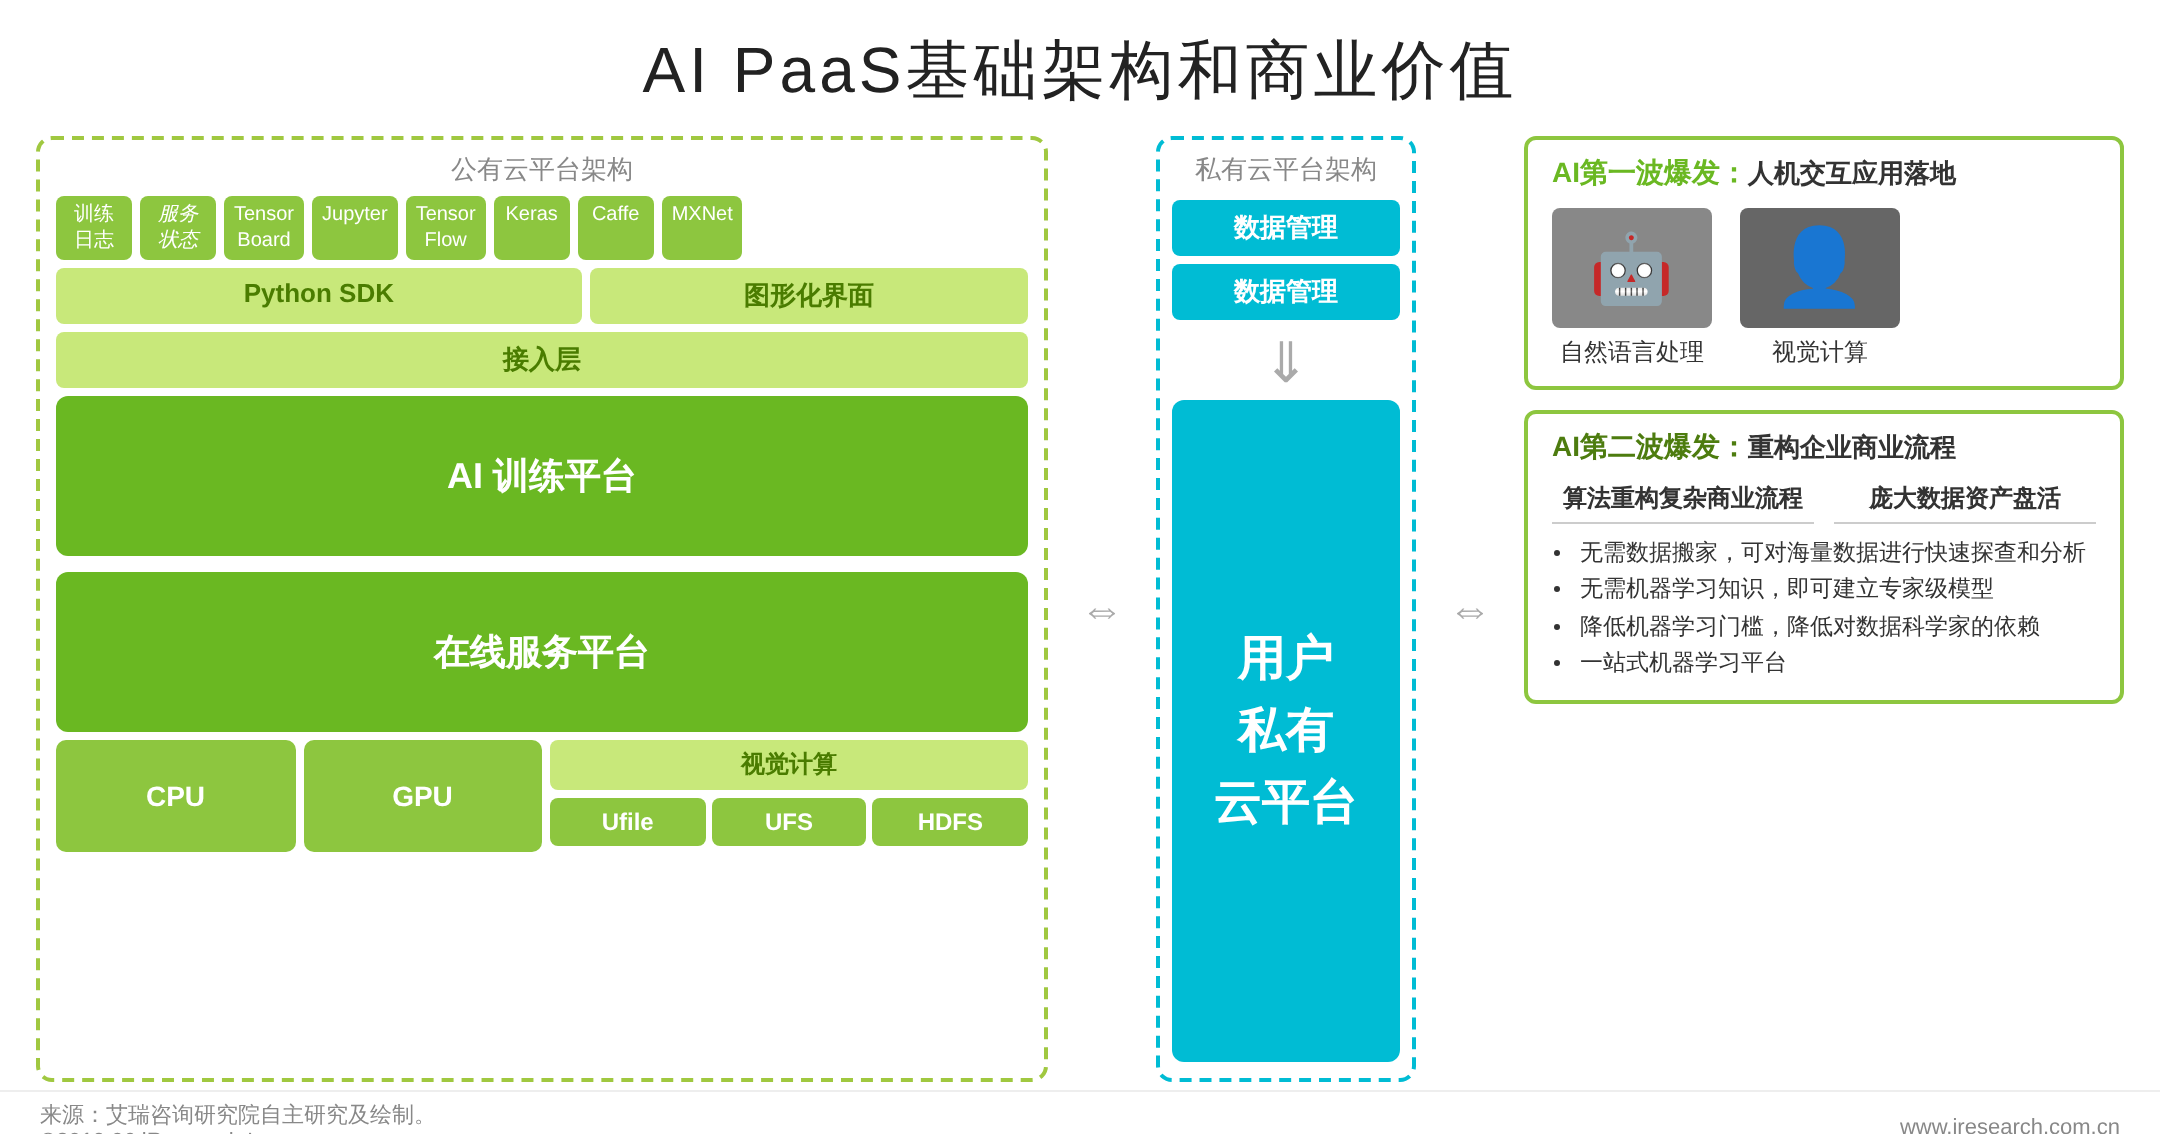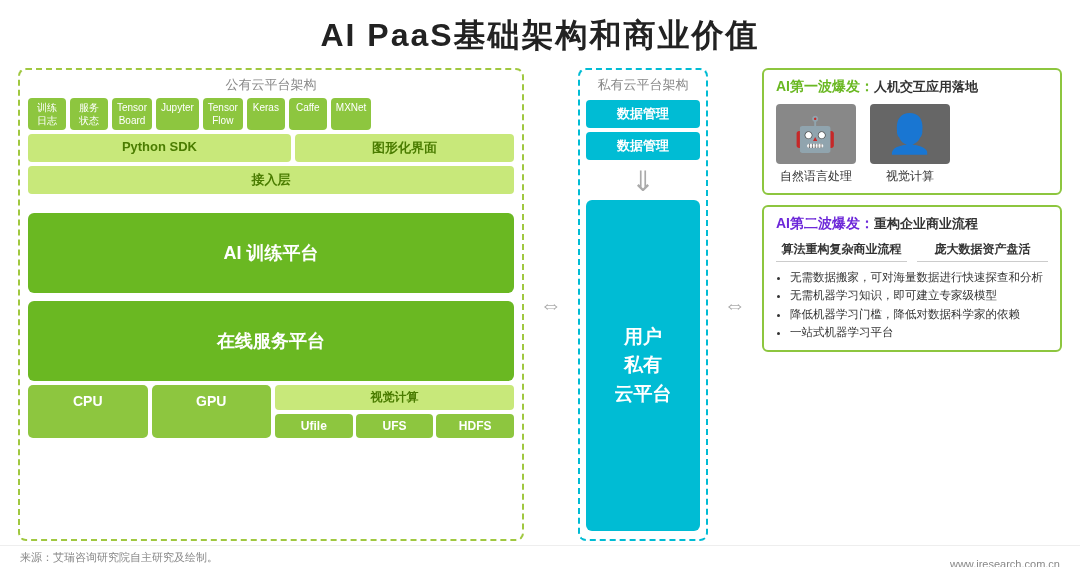--- a/index.html
+++ b/index.html
@@ -8,21 +8,21 @@
       font-family: "Microsoft YaHei", "PingFang SC", "SimHei", sans-serif;
       width: 1080px;
       height: 567px;
       overflow: hidden;
       position: relative;
     }
 
     .main-title {
       text-align: center;
       font-size: 32px;
-      font-weight: bold;
+      font-weight: normal;
       color: #222;
       padding: 14px 0 10px 0;
       letter-spacing: 2px;
     }
 
     .content-area {
       display: flex;
       flex-direction: row;
       padding: 0 18px;
       gap: 14px;
@@ -86,21 +86,21 @@
 
     
     .access-layer {
       background: #c8e87a;
       border-radius: 4px;
       text-align: center;
       font-size: 13px;
       font-weight: bold;
       color: #4a7c00;
       padding: 5px 0;
-      margin-bottom: 19px;
+      margin-bottom: 4px;
     }
 
     
     .platforms-row {
       display: flex;
       flex-direction: column;
       gap: 8px;
       margin-bottom: 4px;
     }
 
@@ -125,21 +125,21 @@
       gap: 4px;
     }
 
     .hw-box {
       background: #8dc63f;
       color: #fff;
       font-size: 14px;
       font-weight: bold;
       text-align: center;
       border-radius: 5px;
-      padding: 8px 0;
+      padding: 20px 0;
       flex: 1;
     }
 
     .storage-section {
       flex: 2;
       display: flex;
       flex-direction: column;
       gap: 4px;
     }
 
@@ -209,21 +209,21 @@
       text-align: center;
       font-size: 28px;
       color: #aaa;
       margin-bottom: 4px;
       line-height: 1;
     }
 
     .user-cloud-box {
       background: #00bcd4;
       color: #fff;
-      font-size: 19px;
+      font-size: 24px;
       font-weight: bold;
       text-align: center;
       border-radius: 6px;
       flex: 1;
       display: flex;
       align-items: center;
       justify-content: center;
       line-height: 1.5;
       padding: 8px;
     }
@@ -375,21 +375,21 @@
 
   <div class="main-title">AI PaaS基础架构和商业价值</div>
 
   <div class="content-area">
 
     <div class="left-section dashed-right-border">
       <div class="section-label">公有云平台架构</div>
 
       <div class="tools-row">
         <div class="tool-box" style="font-size:10px;">训练<br>日志</div>
-        <div class="tool-box" style="font-size:10px;">服务<br>状态</div>
+        <div class="tool-box" style="font-size:10px;font-style:italic;">服务<br>状态</div>
         <div class="tool-box" style="font-size:10px;">Tensor<br>Board</div>
         <div class="tool-box" style="font-size:10px;">Jupyter</div>
         <div class="tool-box" style="font-size:10px;">Tensor<br>Flow</div>
         <div class="tool-box" style="font-size:10px;">Keras</div>
         <div class="tool-box" style="font-size:10px;">Caffe</div>
         <div class="tool-box" style="font-size:10px;">MXNet</div>
       </div>
 
       <div class="sdk-row">
         <div class="sdk-box" style="flex:1.2;">Python SDK</div>
@@ -449,21 +449,21 @@
           </div>
           <div class="wave1-item">
             <div class="face-img"></div>
             <div class="wave1-label">视觉计算</div>
           </div>
         </div>
       </div>
 
       <div class="right-card">
         <div class="right-card-title">
-          <span style="color:#6d28d9;font-size:14px;">AI第二波爆发：</span><span style="font-size:13px;">重构企业商业流程</span>
+          <span style="color:#4d7c0f;font-size:14px;">AI第二波爆发：</span><span style="font-size:13px;">重构企业商业流程</span>
         </div>
         <div class="wave2-content">
           <div class="wave2-header">
             <div class="wave2-col">算法重构复杂商业流程</div>
             <div class="wave2-col">庞大数据资产盘活</div>
           </div>
           <ul class="wave2-bullets">
             <li>无需数据搬家，可对海量数据进行快速探查和分析</li>
             <li>无需机器学习知识，即可建立专家级模型</li>
             <li>降低机器学习门槛，降低对数据科学家的依赖</li>

